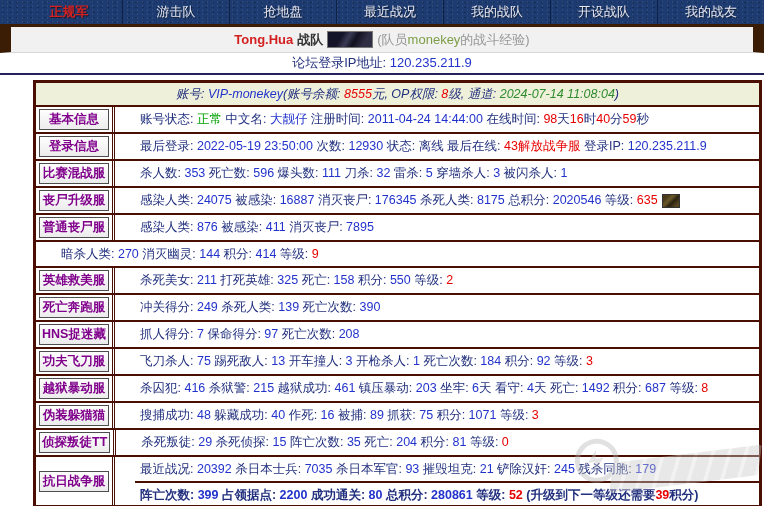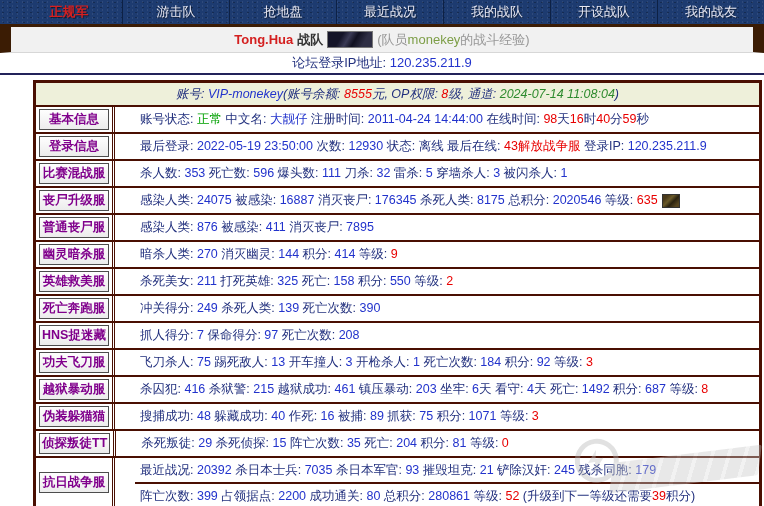--- a/index.html
+++ b/index.html
@@ -111,21 +111,21 @@
   }
   .ccell { flex: 1; min-width: 0; margin-left: 20px; }
   .cline {
     height: 24px;
     line-height: 24px;
     padding-left: 5px;
     font-size: 12.5px;
     white-space: nowrap;
     overflow: hidden;
   }
-  .cline + .cline { border-top: 2px solid #4a0f02; }
+  .cline + .cline { border-top: 2px solid #4a0f02; font-weight: bold; }
   .c-n { color: #22307e; }
   .c-b { color: #2233cc; }
   .c-r { color: #e80000; }
   .c-g { color: #00a000; }
   .c-dg { color: #2e8b2e; }
   .mini-img {
     display: inline-block;
     width: 18px; height: 14px;
     margin-left: 4px;
     vertical-align: middle;
@@ -230,23 +230,20 @@
       </div>
       <div class="trow">
         <div class="lcell">
           <div class="lbtn">普通丧尸服</div>
         </div>
         <div class="ccell">
           <div class="cline"><span class="c-n">感染人类: </span><span class="c-b">876</span><span class="c-n"> 被感染: </span><span class="c-b">411</span><span class="c-n"> 消灭丧尸: </span><span class="c-b">7895</span></div>
         </div>
       </div>
       <div class="trow">
-        <div class="lcell">
-          <div class="lbtn">幽灵暗杀服</div>
-        </div>
         <div class="ccell">
           <div class="cline"><span class="c-n">暗杀人类: </span><span class="c-b">270</span><span class="c-n"> 消灭幽灵: </span><span class="c-b">144</span><span class="c-n"> 积分: </span><span class="c-b">414</span><span class="c-n"> 等级: </span><span class="c-r">9</span></div>
         </div>
       </div>
       <div class="trow">
         <div class="lcell">
           <div class="lbtn">英雄救美服</div>
         </div>
         <div class="ccell">
           <div class="cline"><span class="c-n">杀死美女: </span><span class="c-b">211</span><span class="c-n"> 打死英雄: </span><span class="c-b">325</span><span class="c-n"> 死亡: </span><span class="c-b">158</span><span class="c-n"> 积分: </span><span class="c-b">550</span><span class="c-n"> 等级: </span><span class="c-r">2</span></div>

